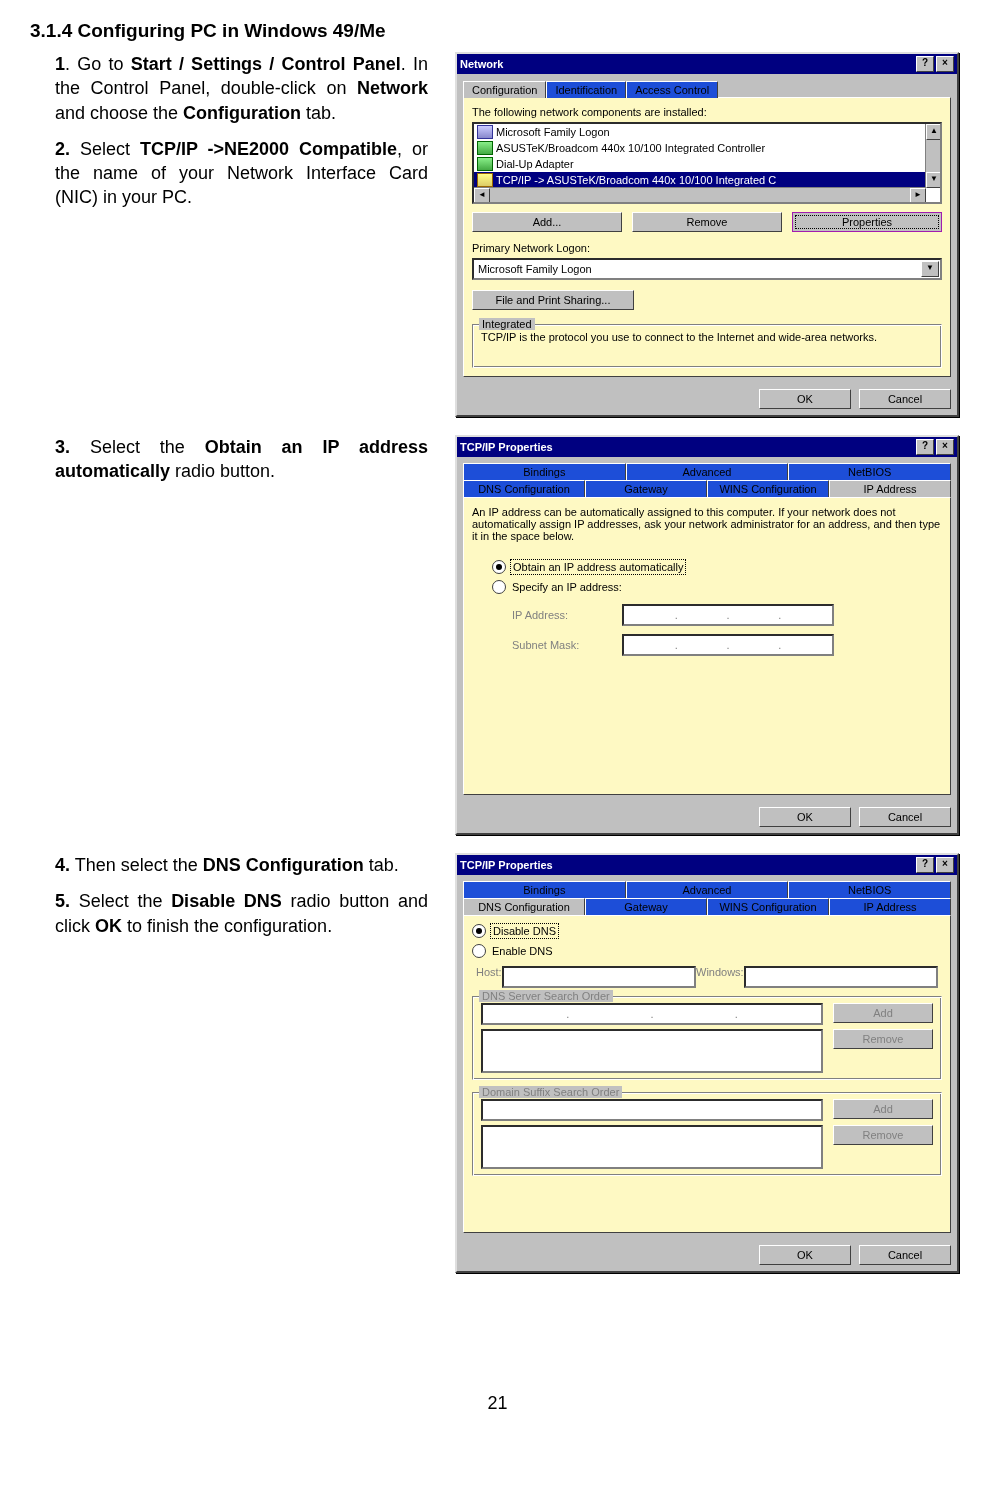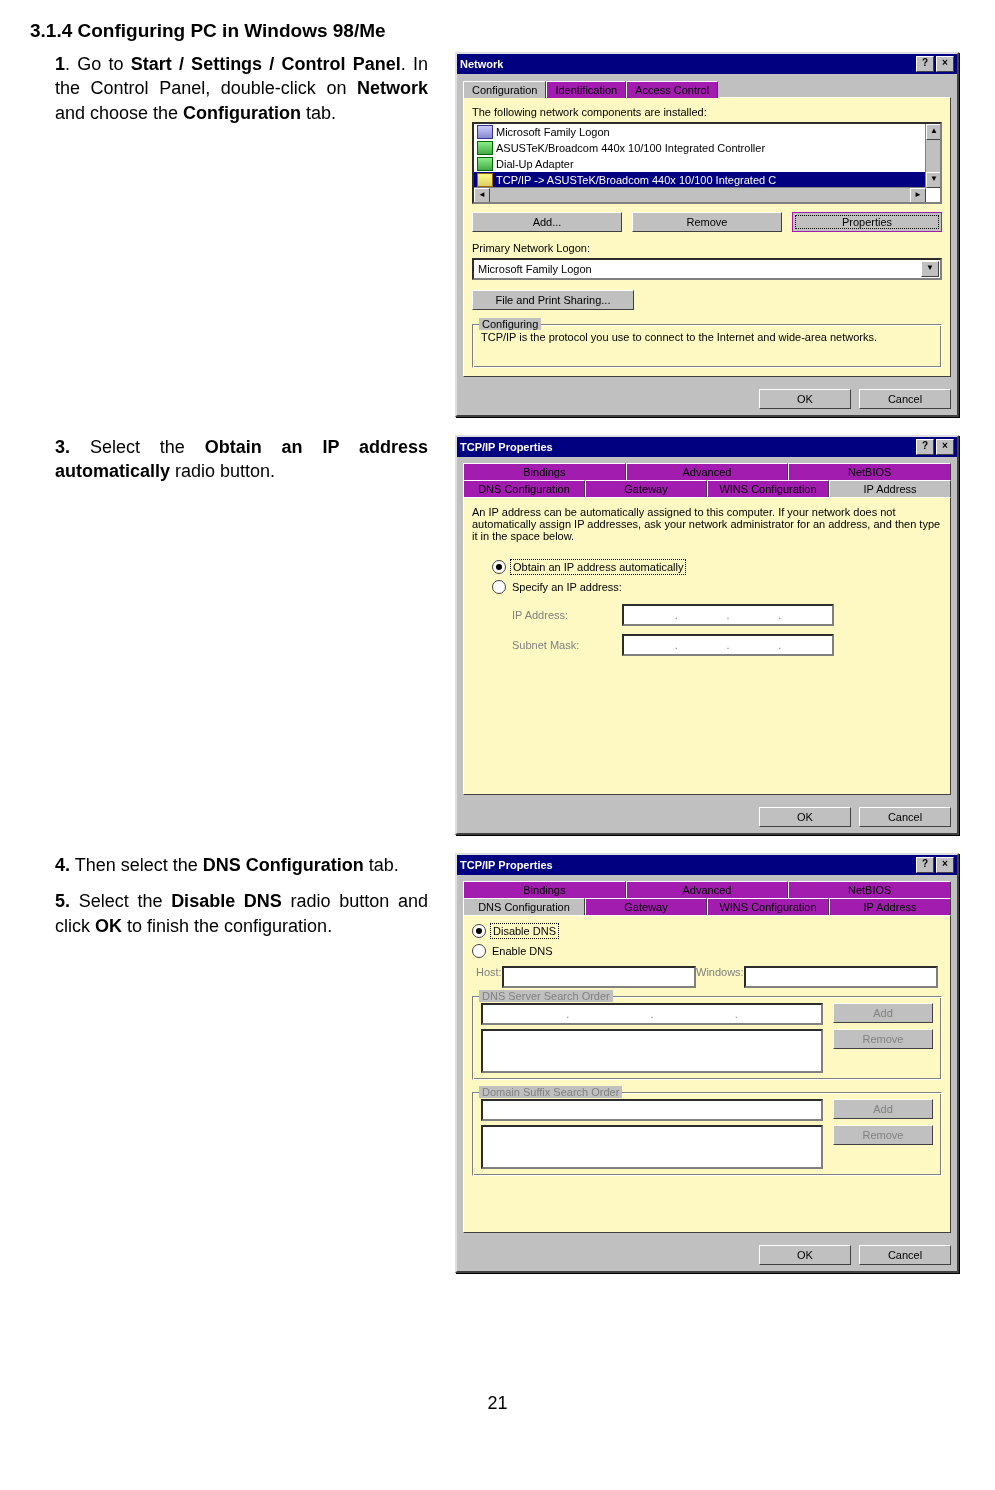--- a/index.html
+++ b/index.html
@@ -83,21 +83,21 @@
   }
   .tab {
     background: #c0c0c0;
     border: 1px solid #fff;
     border-bottom: none;
     border-right-color: #404040;
     padding: 2px 8px;
     font-size: 11px;
     margin-right: 0;
   }
-  .tab.inactive { background: #a21caf; color:#000; border-top-color:#fff; border-left-color:#fff;}
+  .tab.inactive { background: #1d4ed8; color:#000; border-top-color:#fff; border-left-color:#fff;}
   .tab.active { background:#c0c0c0; position:relative; z-index:2; }
   .tabpage {
     border: 1px solid #fff;
     border-right-color: #404040;
     border-bottom-color: #404040;
     background: #fef9c3;
     padding: 8px;
   }
   .label98 { font-size: 11px; margin-bottom: 4px; }
   .listbox {
@@ -163,26 +163,29 @@
   .ipcell { display:flex; align-items:center; }
   .ipcell .seg{ flex:1; text-align:center; font-size:11px;color:#808080;}
   .ipcell .dot{ padding:0 2px; color:#808080;}
   .dim { color:#808080; }
   .pagefoot { text-align:center; font-size:18px; margin-top:120px; margin-bottom:20px;}
 </style>
 </head>
 <body>
 
 <div class="page">
-  <div class="heading">3.1.4 Configuring PC in Windows 98/Me</div>
+  <div class="heading">3.1.4 Configuring PC in Windows 49/Me</div>
 
   <div class="row">
     <div class="leftcol">
       <div class="step">
         <span class="step-num">1</span><span>. Go to </span><b>Start / Settings / Control Panel</b><span>. In the Control Panel, double-click on </span><b>Network</b><span> and choose the </span><b>Configuration</b><span> tab.</span>
+      </div>
+      <div class="step">
+        <span class="step-num">2.</span><span> Select </span><b>TCP/IP -&gt;NE2000 Compatible</b><span>, or the name of your Network Interface Card (NIC) in your PC.</span>
       </div>
     </div>
     <div class="rightcol">
 
       <div class="win">
         <div class="titlebar">
           <span class="t-text">Network</span>
           <span class="tb-btn">?</span>
           <span class="tb-btn">×</span>
         </div>
@@ -231,21 +234,21 @@
             </div>
             <div class="label98" style="margin-top:10px">Primary Network Logon:</div>
             <div class="field98">
               <span>Microsoft Family Logon</span>
               <span class="dd-arrow">▼</span>
             </div>
             <div style="margin-top:10px">
               <div class="btn98" style="width:160px">File and Print Sharing...</div>
             </div>
             <div class="group98" style="margin-top:14px">
-              <span class="gt">Configuring</span>
+              <span class="gt">Integrated</span>
               <div style="font-size:11px">TCP/IP is the protocol you use to connect to the Internet and wide-area networks.</div>
               <div style="height:18px"></div>
             </div>
           </div>
         </div>
         <div class="bottomrow">
           <div class="btn98">OK</div>
           <div class="btn98">Cancel</div>
         </div>
       </div>

